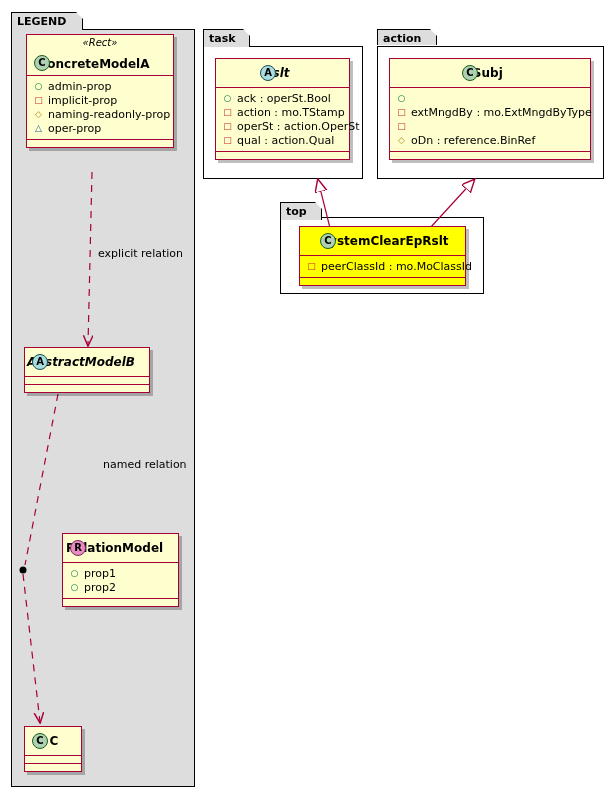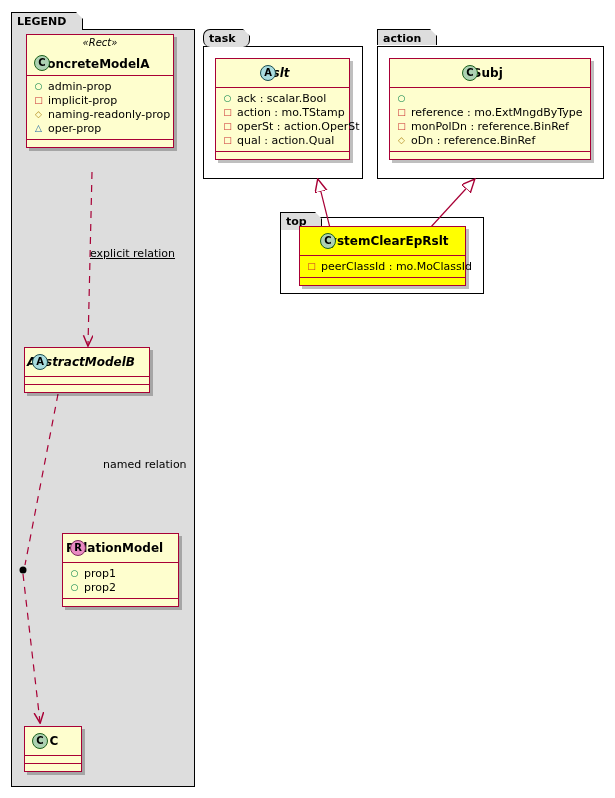--- a/index.html
+++ b/index.html
@@ -152,31 +152,31 @@
 <body>
 
 <div id="canvas">
 
   <div class="pkg pkg-body-legend" style="left:11px; top:29px; width:184px; height:758px;"></div>
   <div class="pkg-tab notch" style="left:11px; top:12px; width:72px; height:18px;">
     <span>LEGEND</span>
   </div>
 
   <div class="pkg pkg-body-plain" style="left:203px; top:46px; width:160px; height:133px;"></div>
-  <div class="pkg-tab notch" style="left:203px; top:29px; width:47px; height:18px;border-radius:7px;">
+  <div class="pkg-tab notch" style="left:203px; top:29px; width:47px; height:18px;">
     <span>task</span>
   </div>
 
   <div class="pkg pkg-body-plain" style="left:377px; top:46px; width:227px; height:133px;"></div>
   <div class="pkg-tab notch" style="left:377px; top:29px; width:60px; height:16px;">
     <span>action</span>
   </div>
 
   <div class="pkg pkg-body-plain" style="left:280px; top:217px; width:204px; height:77px;"></div>
-  <div class="pkg-tab notch" style="left:280px; top:212px; width:42px; height:18px;">
+  <div class="pkg-tab notch" style="left:280px; top:202px; width:42px; height:18px;">
     <span>top</span>
   </div>
 
   <svg class="edges" viewBox="0 0 615 798">
     <defs>
       <marker id="arrow-open" markerWidth="10" markerHeight="10" refX="8" refY="4" orient="auto">
         <path d="M0,0 L9,4 L0,8" fill="none" stroke="#a80036" stroke-width="1.2"></path>
       </marker>
       <marker id="arrow-hollow" markerWidth="12" markerHeight="12" refX="10" refY="5" orient="auto">
         <path d="M0,0 L11,5 L0,10 z" fill="#ffffff" stroke="#a80036" stroke-width="1.2"></path>
@@ -188,21 +188,21 @@
     <path d="M58,394 L25,565" stroke="#a80036" stroke-width="1.2" fill="none" stroke-dasharray="7,6"></path>
     <circle cx="23" cy="570" r="3.5" fill="#000000"></circle>
 
     <path d="M23,574 L40,722" stroke="#a80036" stroke-width="1.2" fill="none" stroke-dasharray="7,6" marker-end="url(#arrow-open)"></path>
 
     <path d="M330,228 L318,180" stroke="#a80036" stroke-width="1.2" fill="none" marker-end="url(#arrow-hollow)"></path>
 
     <path d="M430,228 L474,180" stroke="#a80036" stroke-width="1.2" fill="none" marker-end="url(#arrow-hollow)"></path>
   </svg>
 
-  <div class="edge-label" style="left:90px; top:247px;text-decoration:underline;">
+  <div class="edge-label" style="left:98px; top:247px;">
     <span>explicit relation</span>
   </div>
   <div class="edge-label" style="left:55px; top:458px;margin-left:48px;">
     <span>named relation</span>
   </div>
 
   <div class="cls" style="left:26px; top:34px; width:148px;">
     <div class="cls-hdr with-stereo">
       <span class="stereo">«Rect»</span>
       <span class="badge badge-C" style="top:28px;">C</span>
@@ -275,21 +275,21 @@
 
   <div class="cls" style="left:215px; top:58px; width:135px;">
     <div class="cls-hdr">
       <span class="badge badge-A" style="left:44px;">A</span>
       <span class="cls-title italic">Rslt</span>
     </div>
     <div class="sep"></div>
     <div class="attrs">
       <div class="attr">
           <span class="vis vis-pub">○</span>
-          <span>ack : scalar.Bool</span>
+          <span>ack : operSt.Bool</span>
         </div>
       <div class="attr">
           <span class="vis vis-priv">□</span>
           <span>action : mo.TStamp</span>
         </div>
       <div class="attr">
           <span class="vis vis-priv">□</span>
           <span>operSt : action.OperSt</span>
         </div>
       <div class="attr">
@@ -306,25 +306,24 @@
       <span class="badge badge-C" style="left:72px;">C</span>
       <span class="cls-title">LSubj</span>
     </div>
     <div class="sep"></div>
     <div class="attrs">
       <div class="attr">
           <span class="vis vis-pub">○</span>
         </div>
       <div class="attr">
           <span class="vis vis-priv">□</span>
-          <span>reference : mo.ExtMngdByType</span>
-        </div>
-      <div class="attr">
-          <span class="vis vis-priv">□</span>
-          <span>monPolDn : reference.BinRef</span>
+          <span>extMngdBy : mo.ExtMngdByType</span>
+        </div>
+      <div class="attr">
+          <span class="vis vis-priv">□</span>
         </div>
       <div class="attr">
           <span class="vis vis-prot">◇</span>
           <span>oDn : reference.BinRef</span>
         </div>
     </div>
     <div class="sep"></div>
     <div class="empty-sec"></div>
   </div>
 

